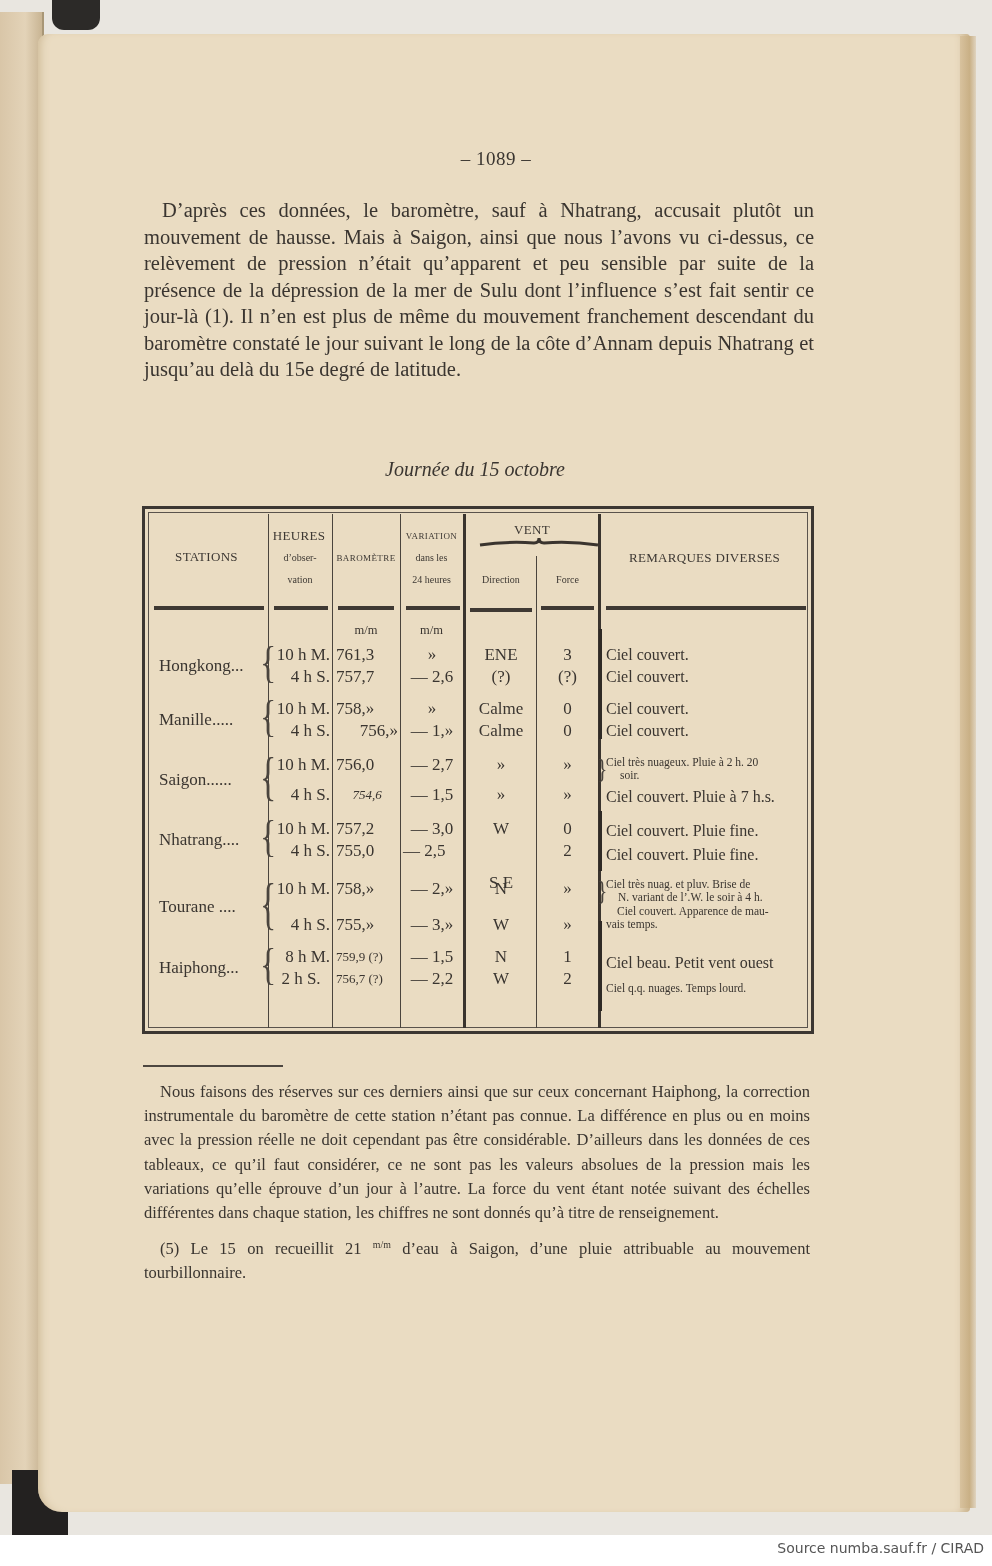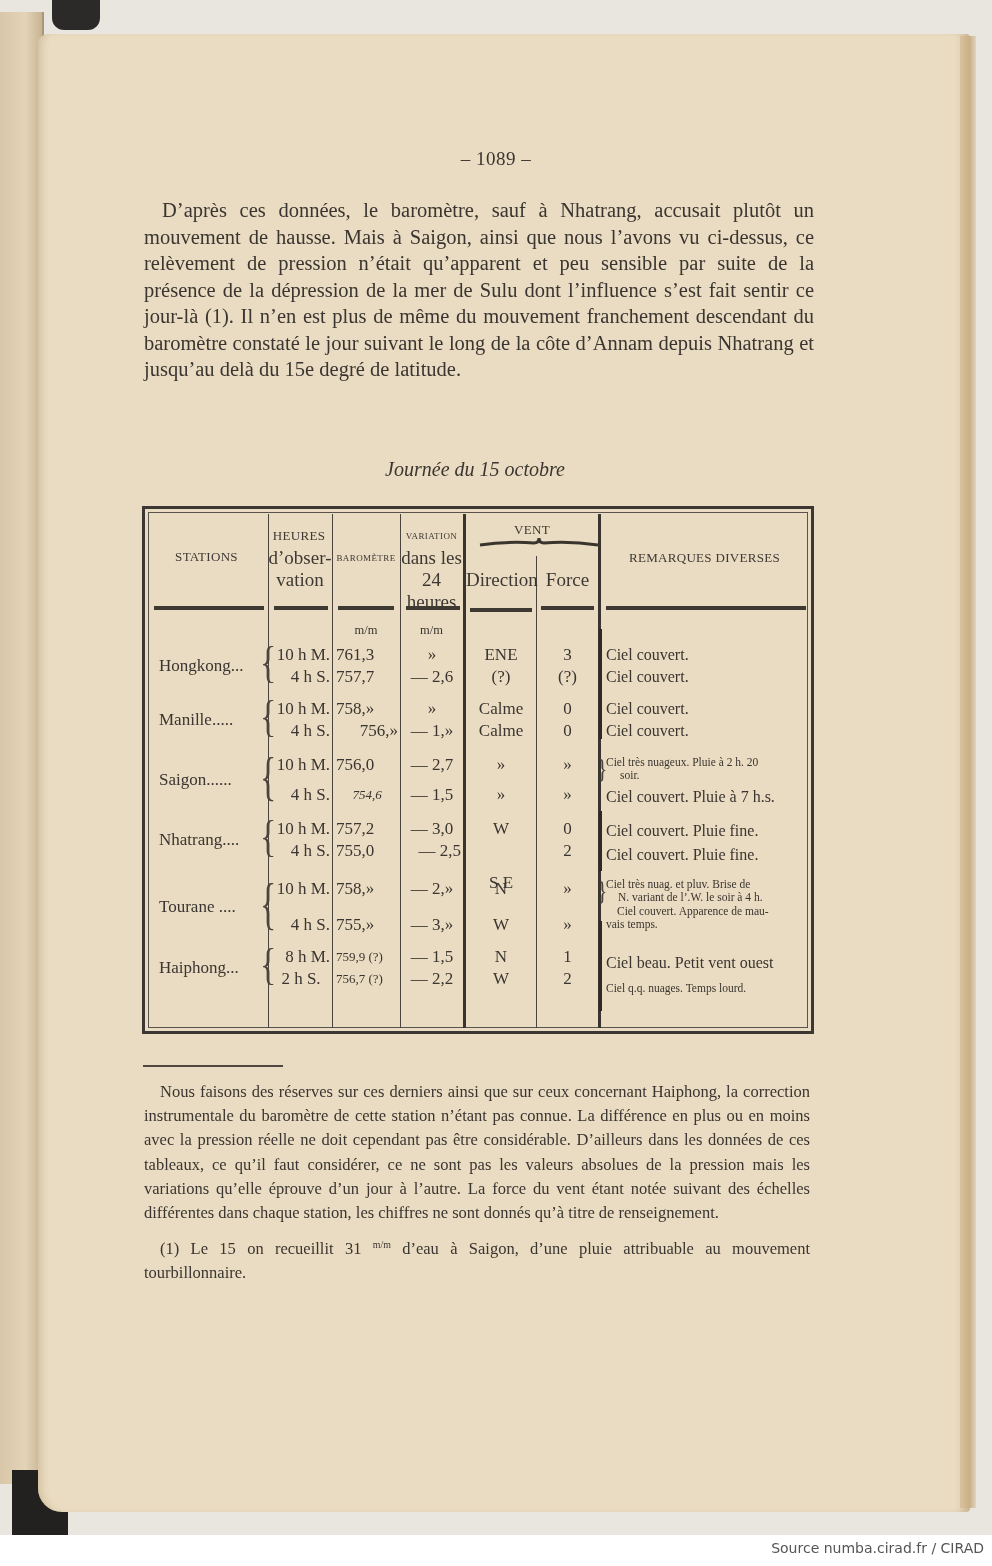--- a/index.html
+++ b/index.html
@@ -56,21 +56,21 @@
       border: 3px solid #3c3732; box-sizing: border-box;
     }
     .tbl-inner {
       position: absolute; left: 3px; top: 3px; right: 3px; bottom: 3px;
       border: 1px solid #5a534c;
     }
     .vline { position: absolute; top: 5px; bottom: 3px; width: 1px; background: #4a443d; }
     .vline.thick { width: 3px; background: #3a342e; }
     .hrule { position: absolute; top: 97px; height: 4px; background: #3f3933; }
     .hdr {
-      position: absolute; text-align: center; font-size: 19px; line-height: 22px;
+      position: absolute; text-align: center; font-size: 10px; line-height: 22px;
       color: #3d3833;
     }
     .hdr.caps { font-size: 13px; letter-spacing: 0.3px; }
     .hdr.tiny { font-size: 9px; letter-spacing: 0.4px; }
     .vent-brace {
       position: absolute; left: 333px; top: 28px; width: 122px; height: 12px;
     }
     .unit { position: absolute; top: 114px; font-size: 12.5px; text-align: center; }
     .cell { position: absolute; font-size: 17px; line-height: 20px; white-space: nowrap; }
     .station { position: absolute; left: 14px; font-size: 17px; white-space: nowrap; }
@@ -187,21 +187,21 @@
     <div class="cell" style="left: 392px; width: 61px; text-align: center; top: 276px; font-size: 17px;">»</div>
     <div class="station" style="top: 321px;">Nhatrang....</div>
     <div class="brace" style="left: 115px; top: 306px; transform: scaleY(1.29412); transform-origin: center top;">{</div>
     <div class="cell" style="left: 127px; width: 58px; text-align: right; top: 310px; font-size: 17px;">10 h M.</div>
     <div class="cell" style="left: 191px; width: 62px; text-align: left; top: 310px; font-size: 17px;">757,2</div>
     <div class="cell" style="left: 258px; width: 58px; text-align: center; top: 310px; font-size: 17px;">— 3,0</div>
     <div class="cell" style="left: 321px; width: 70px; text-align: center; top: 310px; font-size: 17px;">W</div>
     <div class="cell" style="left: 392px; width: 61px; text-align: center; top: 310px; font-size: 17px;">0</div>
     <div class="cell" style="left: 127px; width: 58px; text-align: right; top: 332px; font-size: 17px;">4 h S.</div>
     <div class="cell" style="left: 191px; width: 62px; text-align: left; top: 332px; font-size: 17px;">755,0</div>
-    <div class="cell" style="left: 258px; width: 58px; text-align: right; top: 332px; font-size: 17px;">— 2,5</div>
+    <div class="cell" style="left: 258px; width: 58px; text-align: left; top: 332px; font-size: 17px;">— 2,5</div>
     <div class="cell" style="left: 321px; width: 70px; text-align: center; top: 332px; font-size: 17px; margin-top: 32px;">S E</div>
     <div class="cell" style="left: 392px; width: 61px; text-align: center; top: 332px; font-size: 17px;">2</div>
     <div class="station" style="top: 388px;">Tourane ....</div>
     <div class="brace" style="left: 115px; top: 366px; transform: scaleY(1.70588); transform-origin: center top;">{</div>
     <div class="cell" style="left: 127px; width: 58px; text-align: right; top: 370px; font-size: 17px;">10 h M.</div>
     <div class="cell" style="left: 191px; width: 62px; text-align: left; top: 370px; font-size: 17px;">758,»</div>
     <div class="cell" style="left: 258px; width: 58px; text-align: center; top: 370px; font-size: 17px;">— 2,»</div>
     <div class="cell" style="left: 321px; width: 70px; text-align: center; top: 370px; font-size: 17px;">N</div>
     <div class="cell" style="left: 392px; width: 61px; text-align: center; top: 370px; font-size: 17px;">»</div>
     <div class="cell" style="left: 127px; width: 58px; text-align: right; top: 406px; font-size: 17px;">4 h S.</div>
@@ -240,16 +240,16 @@
     <div class="brace" style="left: 452px; top: 366px; font-size: 22px; transform: scaleY(1.2);">}</div>
     <div class="rem-bar" style="top: 120px; height: 110px;"></div>
     <div class="rem-bar" style="top: 302px; height: 60px;"></div>
     <div class="rem-bar" style="top: 412px; height: 90px;"></div>
   </div>
 
 <div class="sep-short"></div>
 
 <div class="notes">
   <p>Nous faisons des réserves sur ces derniers ainsi que sur ceux concernant Haiphong, la correction instrumentale du baromètre de cette station n’étant pas connue. La différence en plus ou en moins avec la pression réelle ne doit cependant pas être considérable. D’ailleurs dans les données de ces tableaux, ce qu’il faut considérer, ce ne sont pas les valeurs absolues de la pression mais les variations qu’elle éprouve d’un jour à l’autre. La force du vent étant notée suivant des échelles différentes dans chaque station, les chiffres ne sont donnés qu’à titre de renseignement.</p>
-  <p class="fn"><span>(1) Le 15 on recueillit 31</span> <sup>m/m</sup> <span>d’eau à Saigon, d’une pluie attribuable au mouvement tourbillonnaire.</span></p>
+  <p class="fn"><span>(5) Le 15 on recueillit 21</span> <sup>m/m</sup> <span>d’eau à Saigon, d’une pluie attribuable au mouvement tourbillonnaire.</span></p>
 </div>
 
-<div class="credit">Source numba.cirad.fr / CIRAD</div>
+<div class="credit">Source numba.sauf.fr / CIRAD</div>
 
 </body></html>

